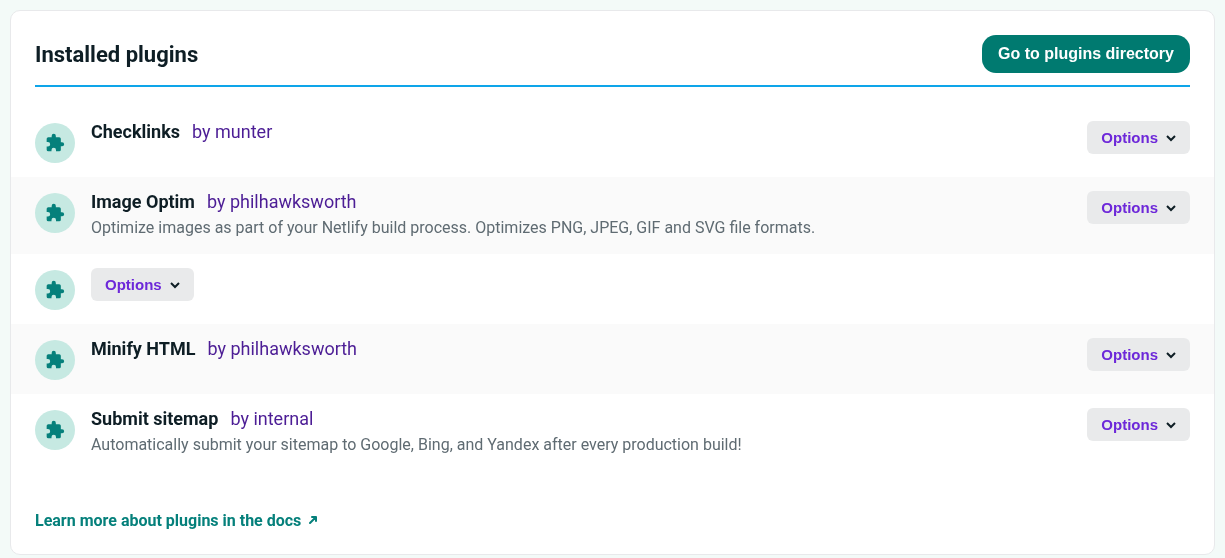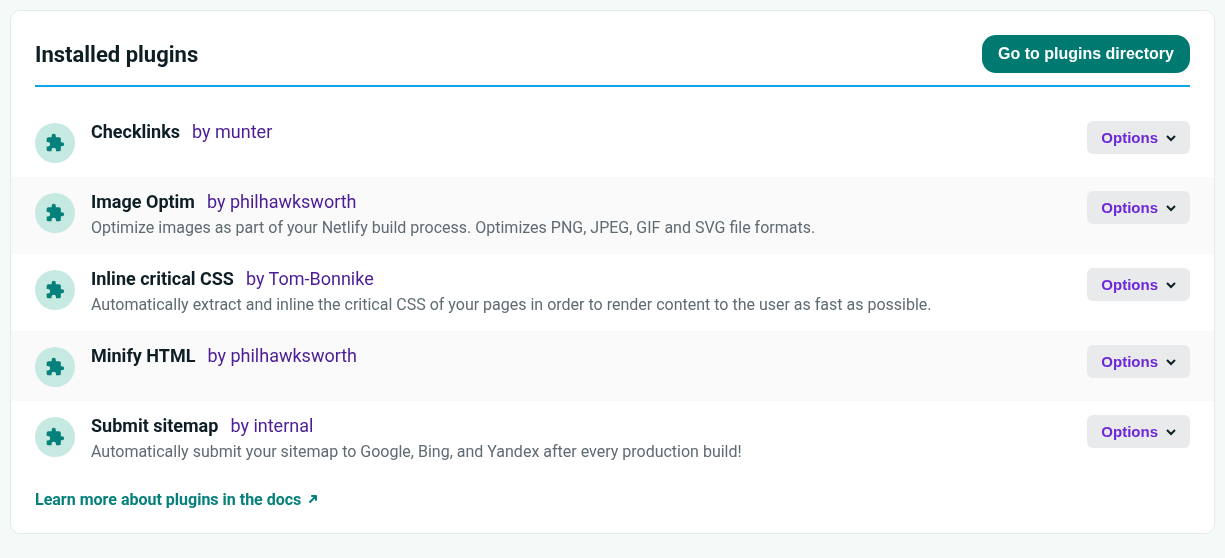--- a/index.html
+++ b/index.html
@@ -111,21 +111,21 @@
       color: #6d28d9;
       cursor: pointer;
       display: flex;
       align-items: center;
       gap: 8px;
     }
     .chevron {
       display: inline-block;
     }
     .footer {
-      margin-top: 12px;
+      margin-top: 40px;
     }
     .learn-link {
       color: #05807b;
       text-decoration: none;
       font-weight: 700;
       font-size: 16px;
       display: inline-flex;
       align-items: center;
       gap: 6px;
       cursor: pointer;
@@ -190,27 +190,20 @@
         </button>
       </div>
     </div>
 
     <div class="plugin-row">
       <div class="plugin-icon">
         <svg viewBox="0 0 24 24" fill="#05807b">
             <path d="M20.5 11H19V7a2 2 0 0 0-2-2h-4V3.5a2.5 2.5 0 1 0-5 0V5H4a2 2 0 0 0-2 2v3.8h1.5a2.7 2.7 0 0 1 0 5.4H2V20a2 2 0 0 0 2 2h3.8v-1.5a2.7 2.7 0 0 1 5.4 0V22H17a2 2 0 0 0 2-2v-4h1.5a2.5 2.5 0 1 0 0-5z"></path>
           </svg>
       </div>
-      <div class="plugin-info">
-        <div class="plugin-title-row">
-          <span class="plugin-name">Inline critical CSS</span>
-          <span class="plugin-author">by Tom-Bonnike</span>
-        </div>
-        <div class="plugin-desc">Automatically extract and inline the critical CSS of your pages in order to render content to the user as fast as possible.</div>
-      </div>
       <div class="plugin-actions">
         <button class="btn-options">
           <span>Options</span>
           <span class="chevron">
             <svg width="10" height="10" viewBox="0 0 10 10">
                 <path d="M1 3 L5 7 L9 3" fill="none" stroke="#0e1e25" stroke-width="2"></path>
               </svg>
           </span>
         </button>
       </div>

